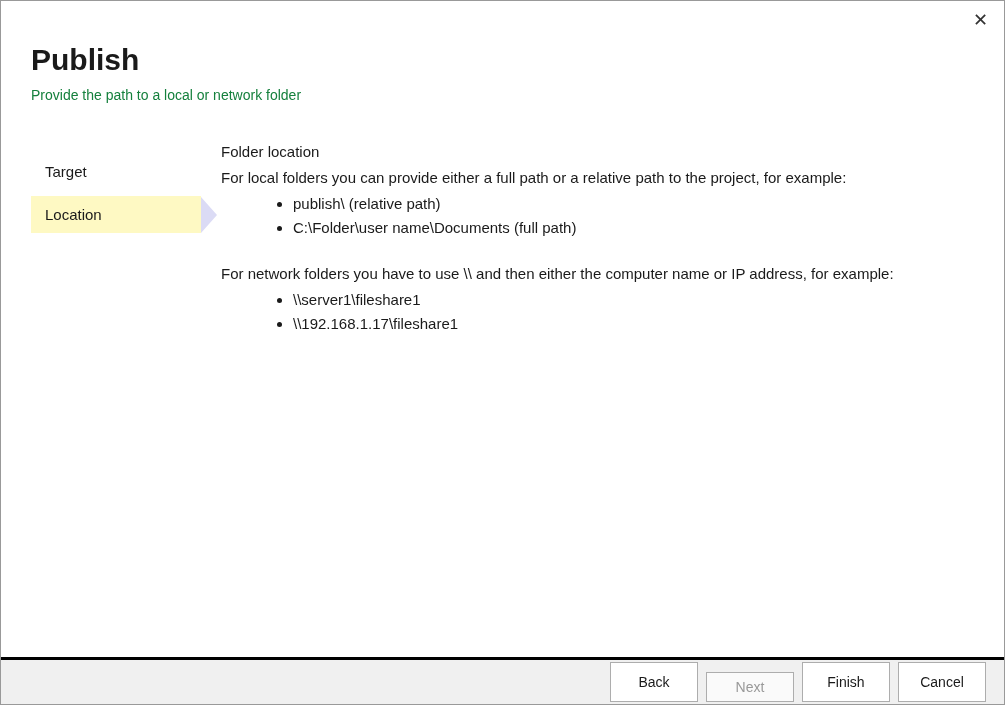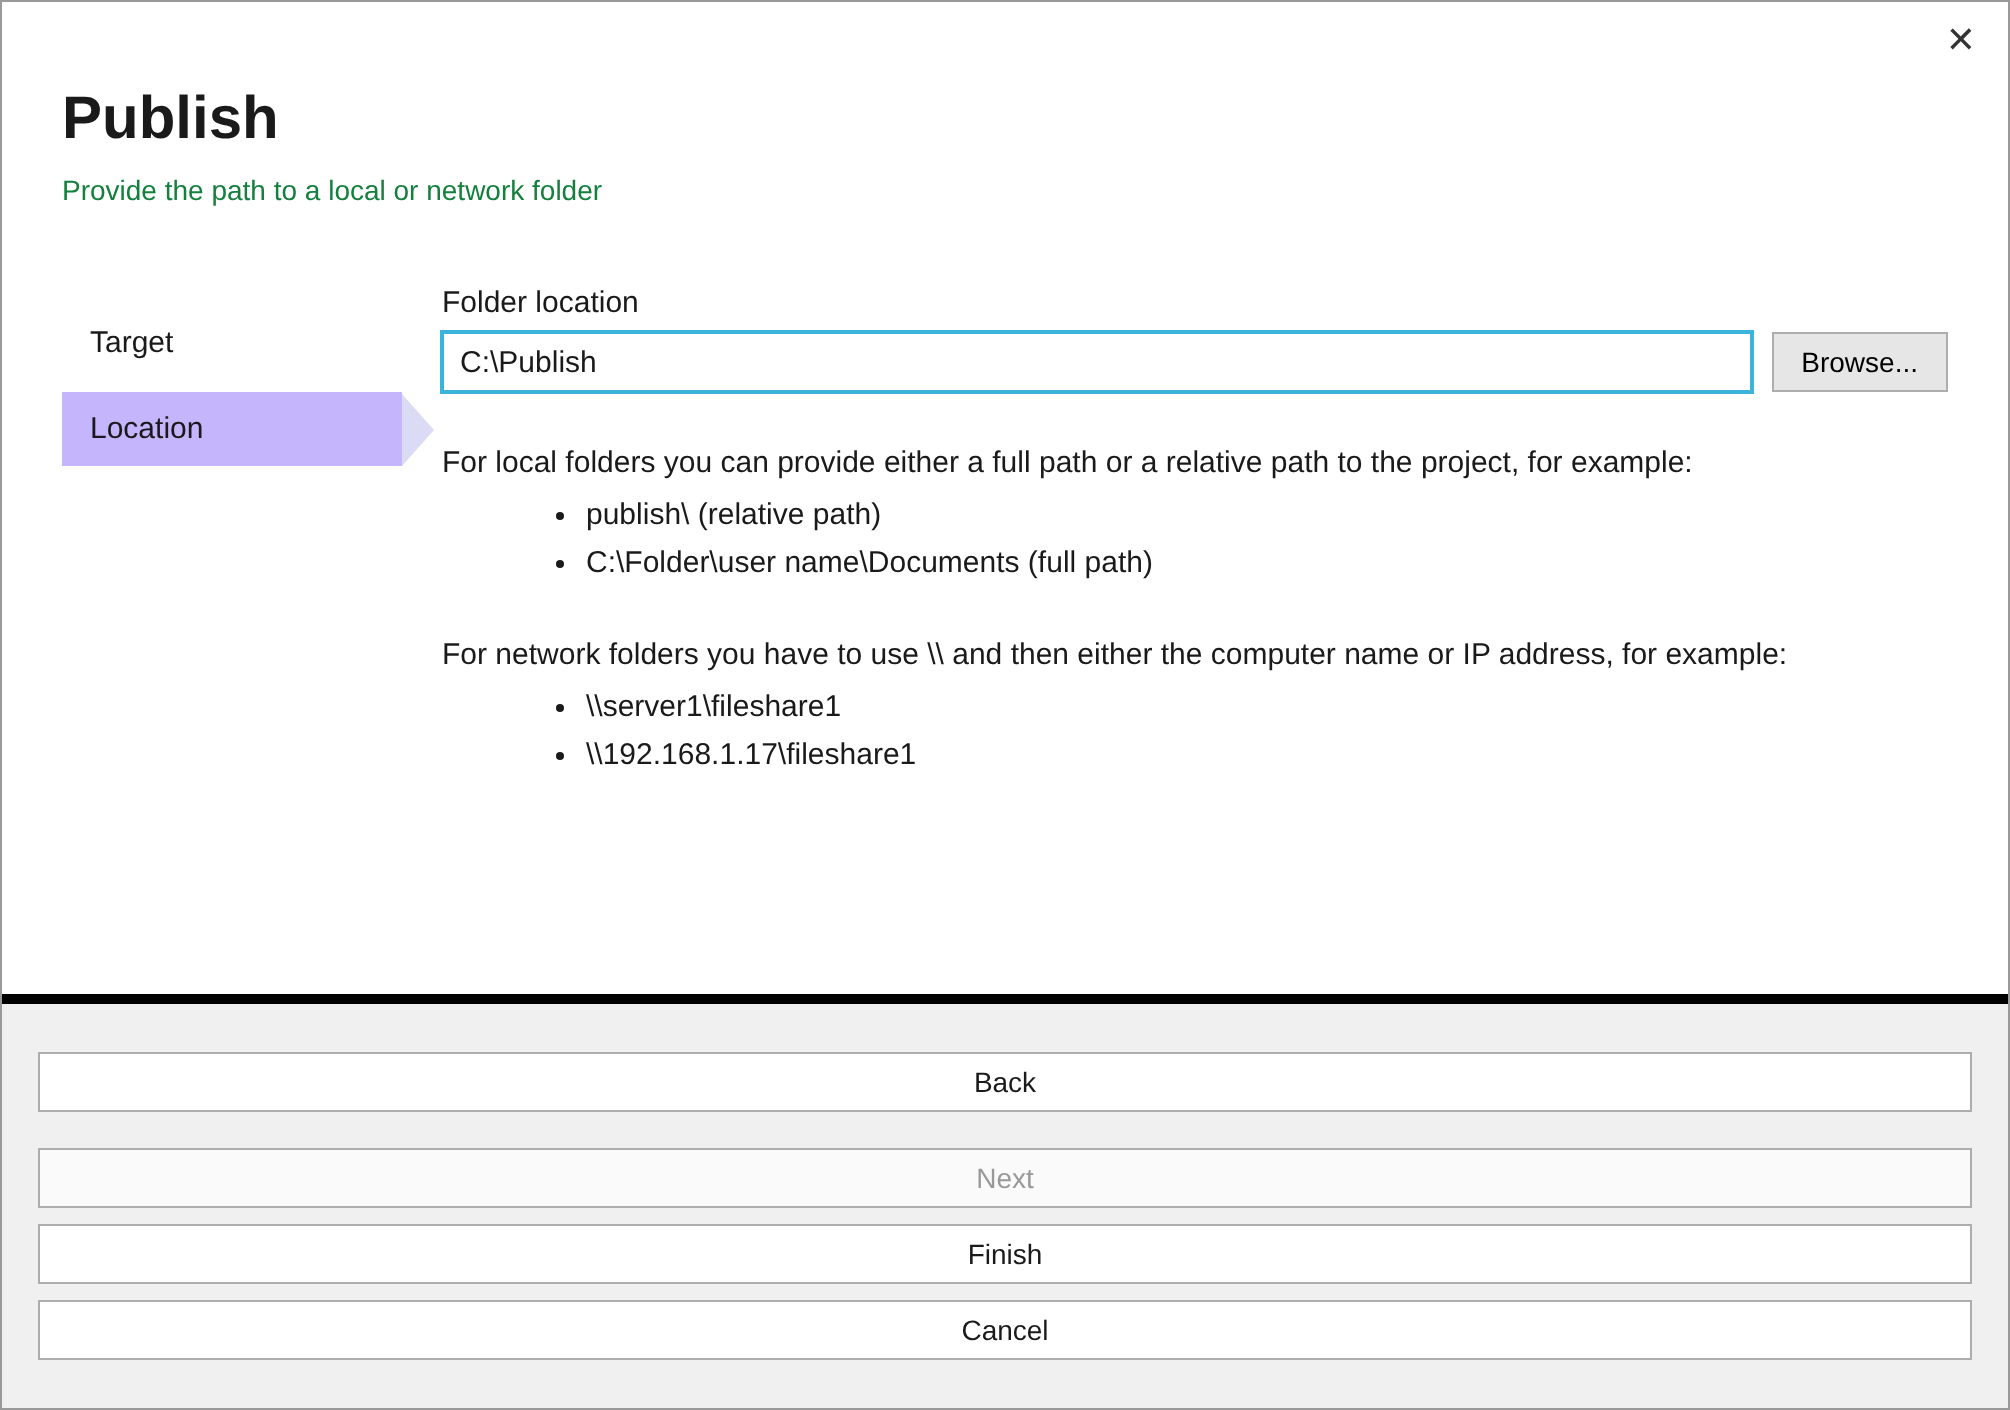--- a/index.html
+++ b/index.html
@@ -54,21 +54,21 @@
     }
     .sidebar-item {
       padding: 10px 14px;
       font-size: 15px;
       color: #1a1a1a;
       cursor: pointer;
       position: relative;
       margin-bottom: 6px;
     }
     .sidebar-item.active {
-      background: #c4b5fd;
+      background: #fef9c3;
     }
     .sidebar-item.active::after {
       content: "";
       position: absolute;
       right: -16px;
       top: 50%;
       transform: translateY(-50%);
       width: 0;
       height: 0;
       border-top: 18px solid transparent;
@@ -127,26 +127,25 @@
       line-height: 1.6;
     }
     .italic {
     }
     .footer {
       position: absolute;
       bottom: 0;
       left: 0;
       right: 0;
       background: #f0f0f0;
-      border-top: 5px solid #000000;
-      padding: 24px 18px;
+      border-top: 3px solid #000000;
+      padding: 2px 18px;
       display: flex;
       justify-content: flex-end;
       gap: 8px;
-      flex-direction: column;
     }
     .footer button {
       min-width: 88px;
       padding: 6px 16px;
       font-size: 14px;
       border: 1px solid #adadad;
       background: #ffffff;
       cursor: pointer;
       font-family: inherit;
       color: #1a1a1a;
@@ -175,24 +174,20 @@
     <div class="sidebar-item">
       <span>Target</span>
     </div>
     <div class="sidebar-item active">
       <span>Location</span>
     </div>
   </div>
 
   <div class="content">
     <div class="field-label">Folder location</div>
-    <div class="input-row">
-      <input type="text" class="folder-input" value="C:\Publish" style="">
-      <button class="browse-btn">Browse...</button>
-    </div>
 
     <div class="help-text">
       <div class="help-section">
         <p>For local folders you can provide either a full path or a relative path to the project, for example:</p>
         <ul>
           <li>publish\ (relative path)</li>
           <li><span>C:\Folder\</span><span class="italic">user name</span><span>\Documents (full path)</span></li>
         </ul>
       </div>
       <div class="help-section">

